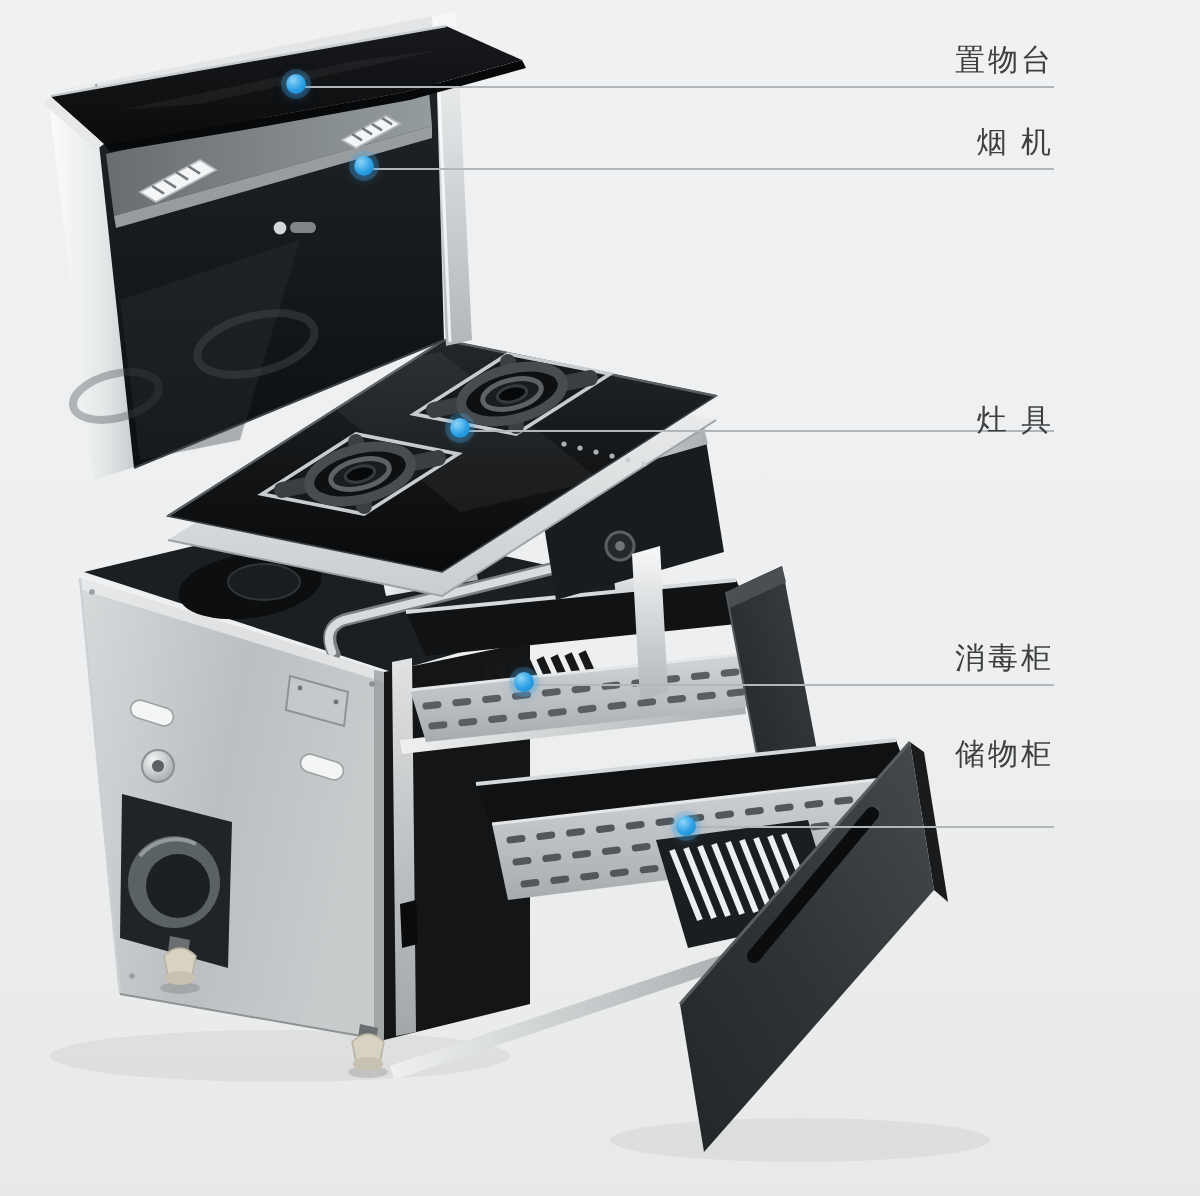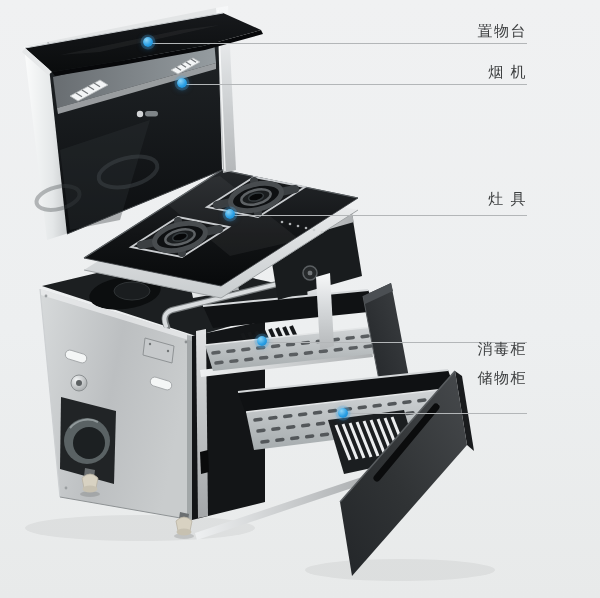--- a/index.html
+++ b/index.html
@@ -295,23 +295,23 @@
 </svg>
 
 <div id="annotations">
       <div class="leader-line" style="left: 148px; top: 43px; width: 379px;"></div>
       <div class="part-label" style="top: 22px;">置物台</div>
       <div class="marker-dot" style="left: 143px; top: 37px;"></div>
       <div class="leader-line" style="left: 182px; top: 84px; width: 345px;"></div>
       <div class="part-label" style="top: 63px;">烟 机</div>
       <div class="marker-dot" style="left: 177px; top: 78px;"></div>
       <div class="leader-line" style="left: 230px; top: 215px; width: 297px;"></div>
-      <div class="part-label" style="top: 190px;">灶 具</div>
+      <div class="part-label" style="top: 202px;">灶 具</div>
       <div class="marker-dot" style="left: 225px; top: 209px;"></div>
       <div class="leader-line" style="left: 262px; top: 342px; width: 265px;"></div>
-      <div class="part-label" style="top: 340px;">消毒柜</div>
+      <div class="part-label" style="top: 321px;">消毒柜</div>
       <div class="marker-dot" style="left: 257px; top: 336px;"></div>
       <div class="leader-line" style="left: 343px; top: 413px; width: 184px;"></div>
       <div class="part-label" style="top: 369px;">储物柜</div>
       <div class="marker-dot" style="left: 338px; top: 408px;"></div>
     </div>
 
 </div>
 
 </body></html>

